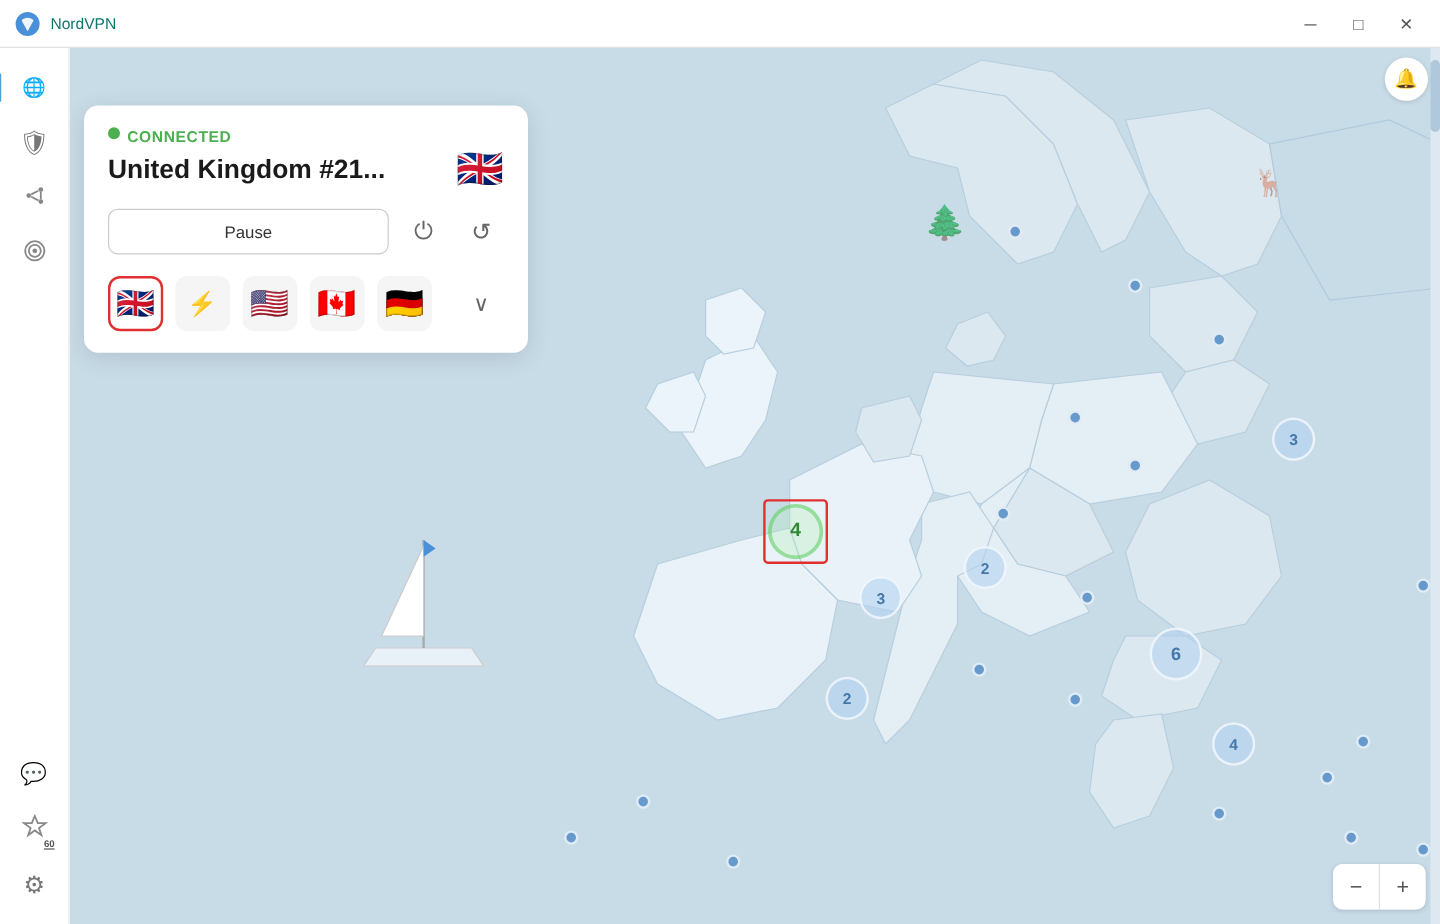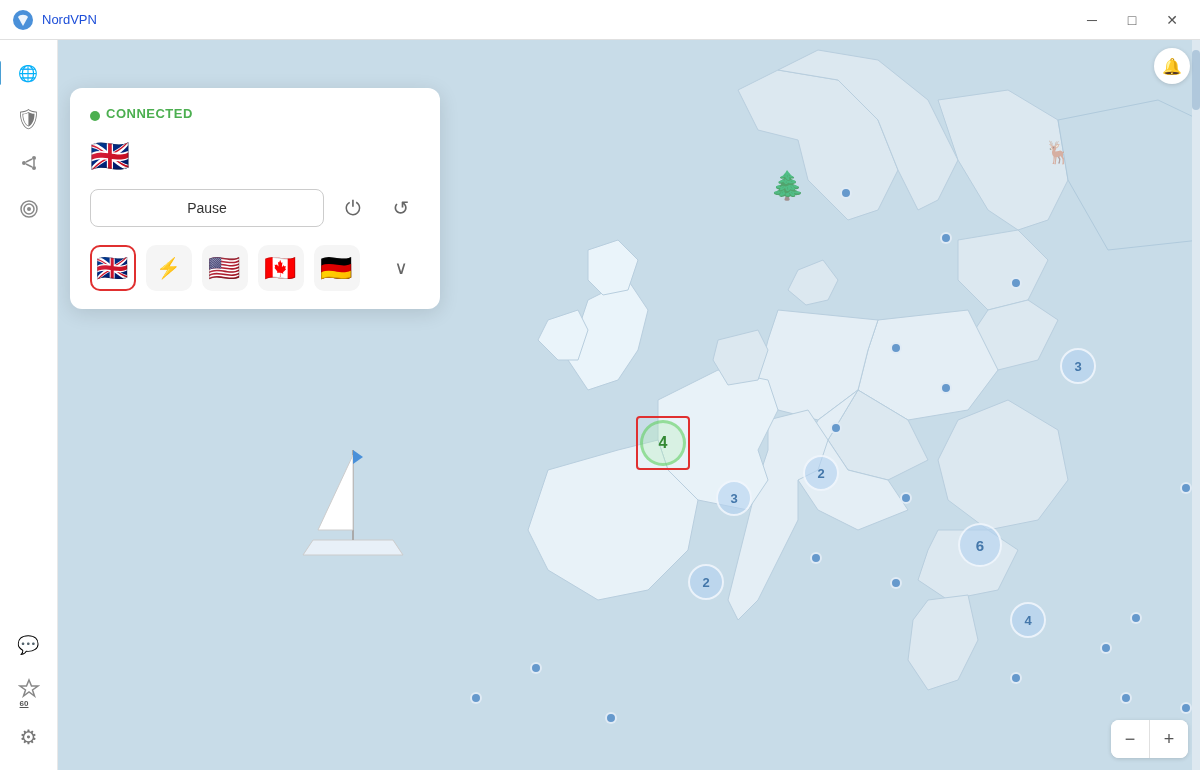--- a/index.html
+++ b/index.html
@@ -23,21 +23,21 @@
       position: relative;
       z-index: 10;
     }
     .title-bar-logo {
       width: 22px;
       height: 22px;
       margin-right: 8px;
     }
     .title-bar-name {
       font-size: 13px;
-      color: #1d4ed8;
+      color: #0f766e;
       flex: 1;
     }
     .title-bar-controls {
       display: flex;
       gap: 8px;
     }
     .title-btn {
       width: 32px;
       height: 28px;
       background: none;
@@ -89,21 +89,21 @@
       left: -10px;
       width: 3px;
       height: 24px;
       background: #4a9fd4;
       border-radius: 2px;
     }
     .sidebar-spacer { flex: 1; }
     .sidebar-badge {
       position: absolute;
       bottom: 4px;
-      right: 21px;
+      right: 4px;
       font-size: 8px;
       color: #555;
       font-weight: bold;
       text-decoration: underline;
     }
 
     
     .map-area {
       flex: 1;
       position: relative;
@@ -144,23 +144,23 @@
       left: 12px;
       width: 370px;
       background: #fff;
       border-radius: 12px;
       padding: 18px 20px 18px 20px;
       z-index: 20;
       box-shadow: 0 4px 20px rgba(0,0,0,0.12);
     }
     .connection-status {
       display: flex;
-      align-items: flex-end;
+      align-items: flex-start;
       gap: 6px;
-      margin-bottom: 16px;
+      margin-bottom: 1px;
     }
     .status-dot {
       width: 10px;
       height: 10px;
       border-radius: 50%;
       background: #4caf50;
     }
     .status-label {
       font-size: 13px;
       font-weight: 700;
@@ -482,20 +482,21 @@
     <div class="notif-bell">
       <span style="font-size:16px">🔔</span>
     </div>
 
     <div class="connection-panel">
       <div class="connection-status">
         <div class="status-dot"></div>
         <span class="status-label">CONNECTED</span>
       </div>
       <div class="connection-location">
+        <span class="location-name">United Kingdom #21...</span>
         <span class="location-flag">🇬🇧</span>
       </div>
       <div class="connection-actions">
         <button class="pause-btn">Pause</button>
         <button class="action-icon-btn">
           <span style="font-size:20px; color:#666">⏻</span>
         </button>
         <button class="action-icon-btn">
           <span style="font-size:20px; color:#666">↺</span>
         </button>

